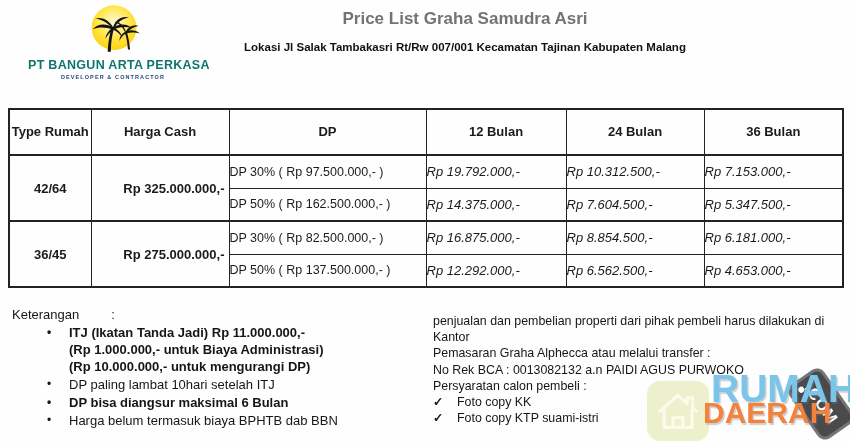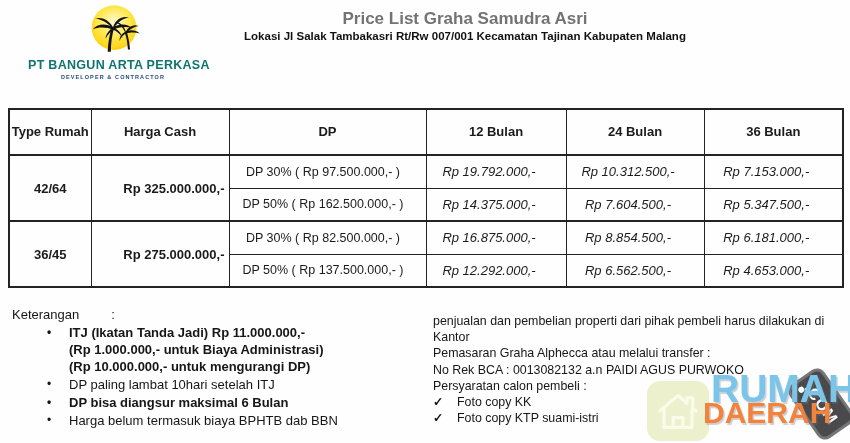--- a/index.html
+++ b/index.html
@@ -11,36 +11,36 @@
 
   
   .logo { position:absolute; left:28px; top:1px; width:170px; text-align:center; }
   .logo svg { width:64px; height:56px; display:block; margin:0 auto; }
   .company-name { font-size:12.5px; font-weight:bold; color:#0f766e; letter-spacing:.3px; margin-top:1px; white-space:nowrap; }
   .company-tagline { font-size:5.5px; font-weight:bold; color:#27497c; letter-spacing:1.1px; margin-top:2px; }
 
   
   .titles { position:absolute; left:120px; right:40px; top:9px; text-align:center; }
   .doc-title { font-size:17px; font-weight:bold; color:#737373; }
-  .doc-subtitle { font-size:11.5px; font-weight:bold; color:#111; margin-top:1px; }
+  .doc-subtitle { font-size:11.5px; font-weight:bold; color:#111; margin-top:12px; }
 
   
   table.price-table {
     position:absolute; left:8px; top:108px; width:834px;
     border-collapse:collapse; table-layout:fixed;
     border:2.5px solid #232323; font-size:13px;
   }
   .price-table th, .price-table td { border:1.5px solid #232323; overflow:hidden; }
   .price-table th { height:46px; font-weight:bold; text-align:center; border-bottom-width:2.5px; line-height:1.15; }
   .price-table td { height:33px; }
   tr.group-start td { border-top-width:2.5px; }
   td.cell-type { font-weight:bold; text-align:center; }
   td.cell-cash { font-weight:bold; text-align:right; padding-right:4px; white-space:nowrap; }
-  td.cell-dp   { text-align:center; padding-right:9px; font-size:12.5px; white-space:nowrap; }
-  td.cell-inst { text-align:center; padding-right:14px; font-style:italic; white-space:nowrap; }
+  td.cell-dp   { text-align:left; padding-right:9px; font-size:12.5px; white-space:nowrap; }
+  td.cell-inst { text-align:left; padding-right:14px; font-style:italic; white-space:nowrap; }
 
   
   .keterangan { position:absolute; left:12px; top:306px; width:415px; font-size:13px; line-height:17px; color:#161616; }
   .ket-head { display:flex; }
   .ket-colon { margin-left:32px; }
   .ket-item { display:flex; margin-top:1px; }
   .ket-dot { width:14px; text-align:center; margin-left:30px; margin-right:13px; font-size:12px; }
   .ket-item.semi { font-weight:600; }
   .ket-item.strong { font-weight:bold; }
 

